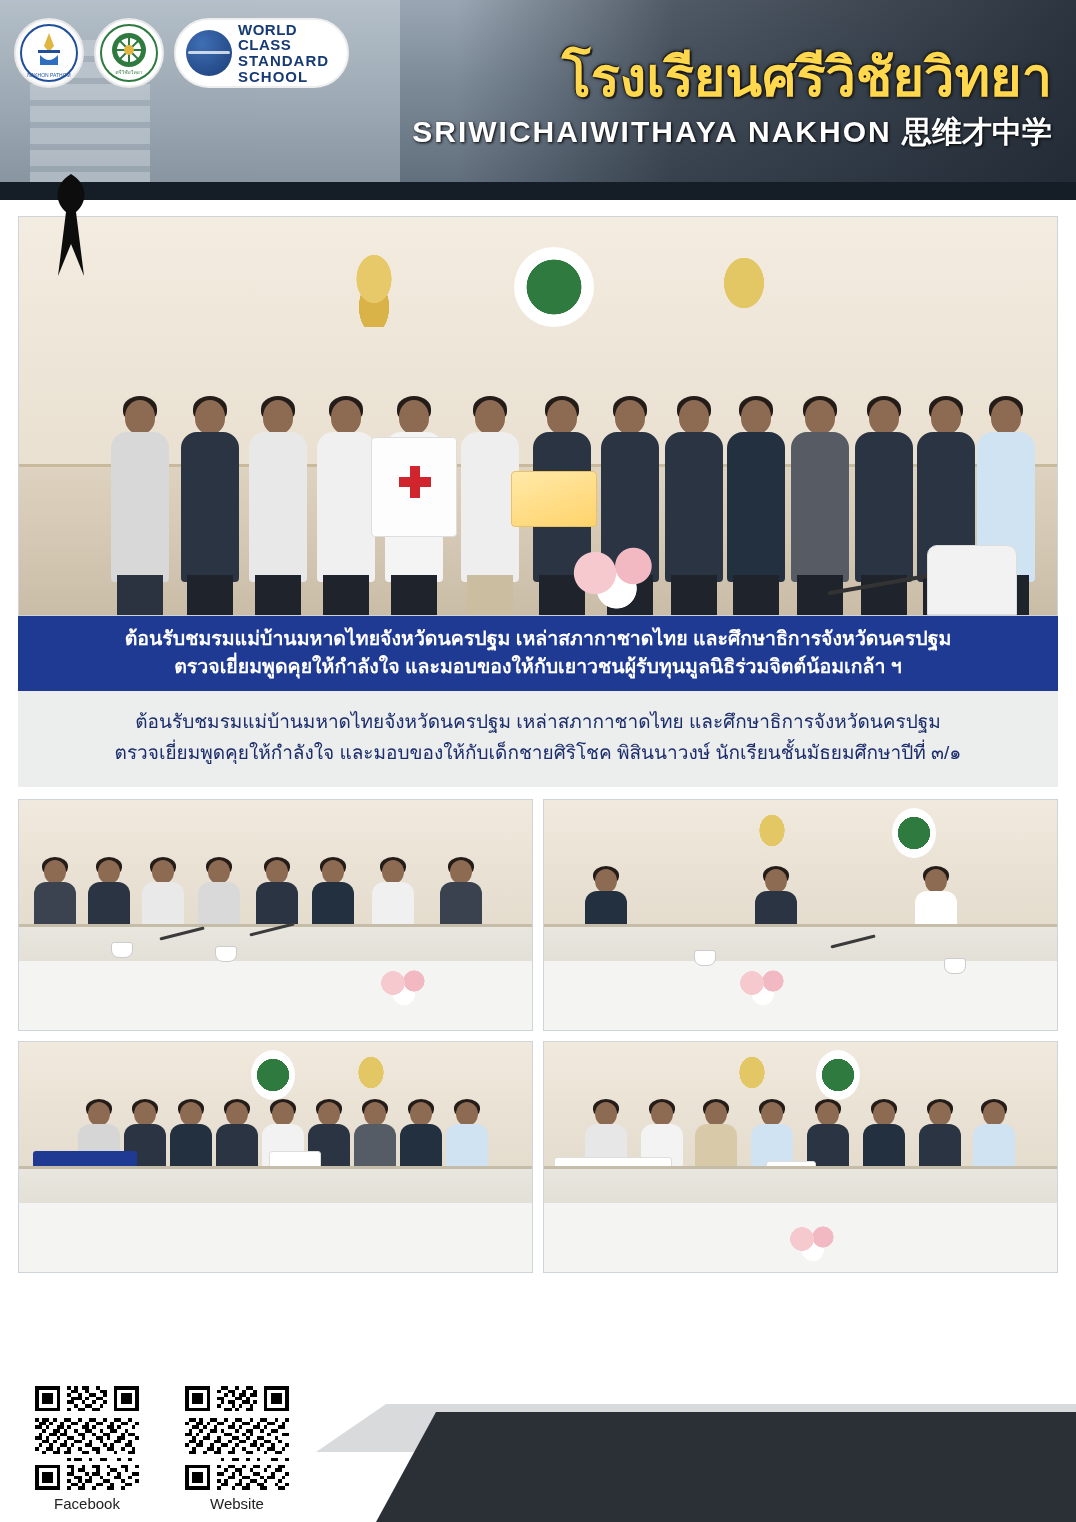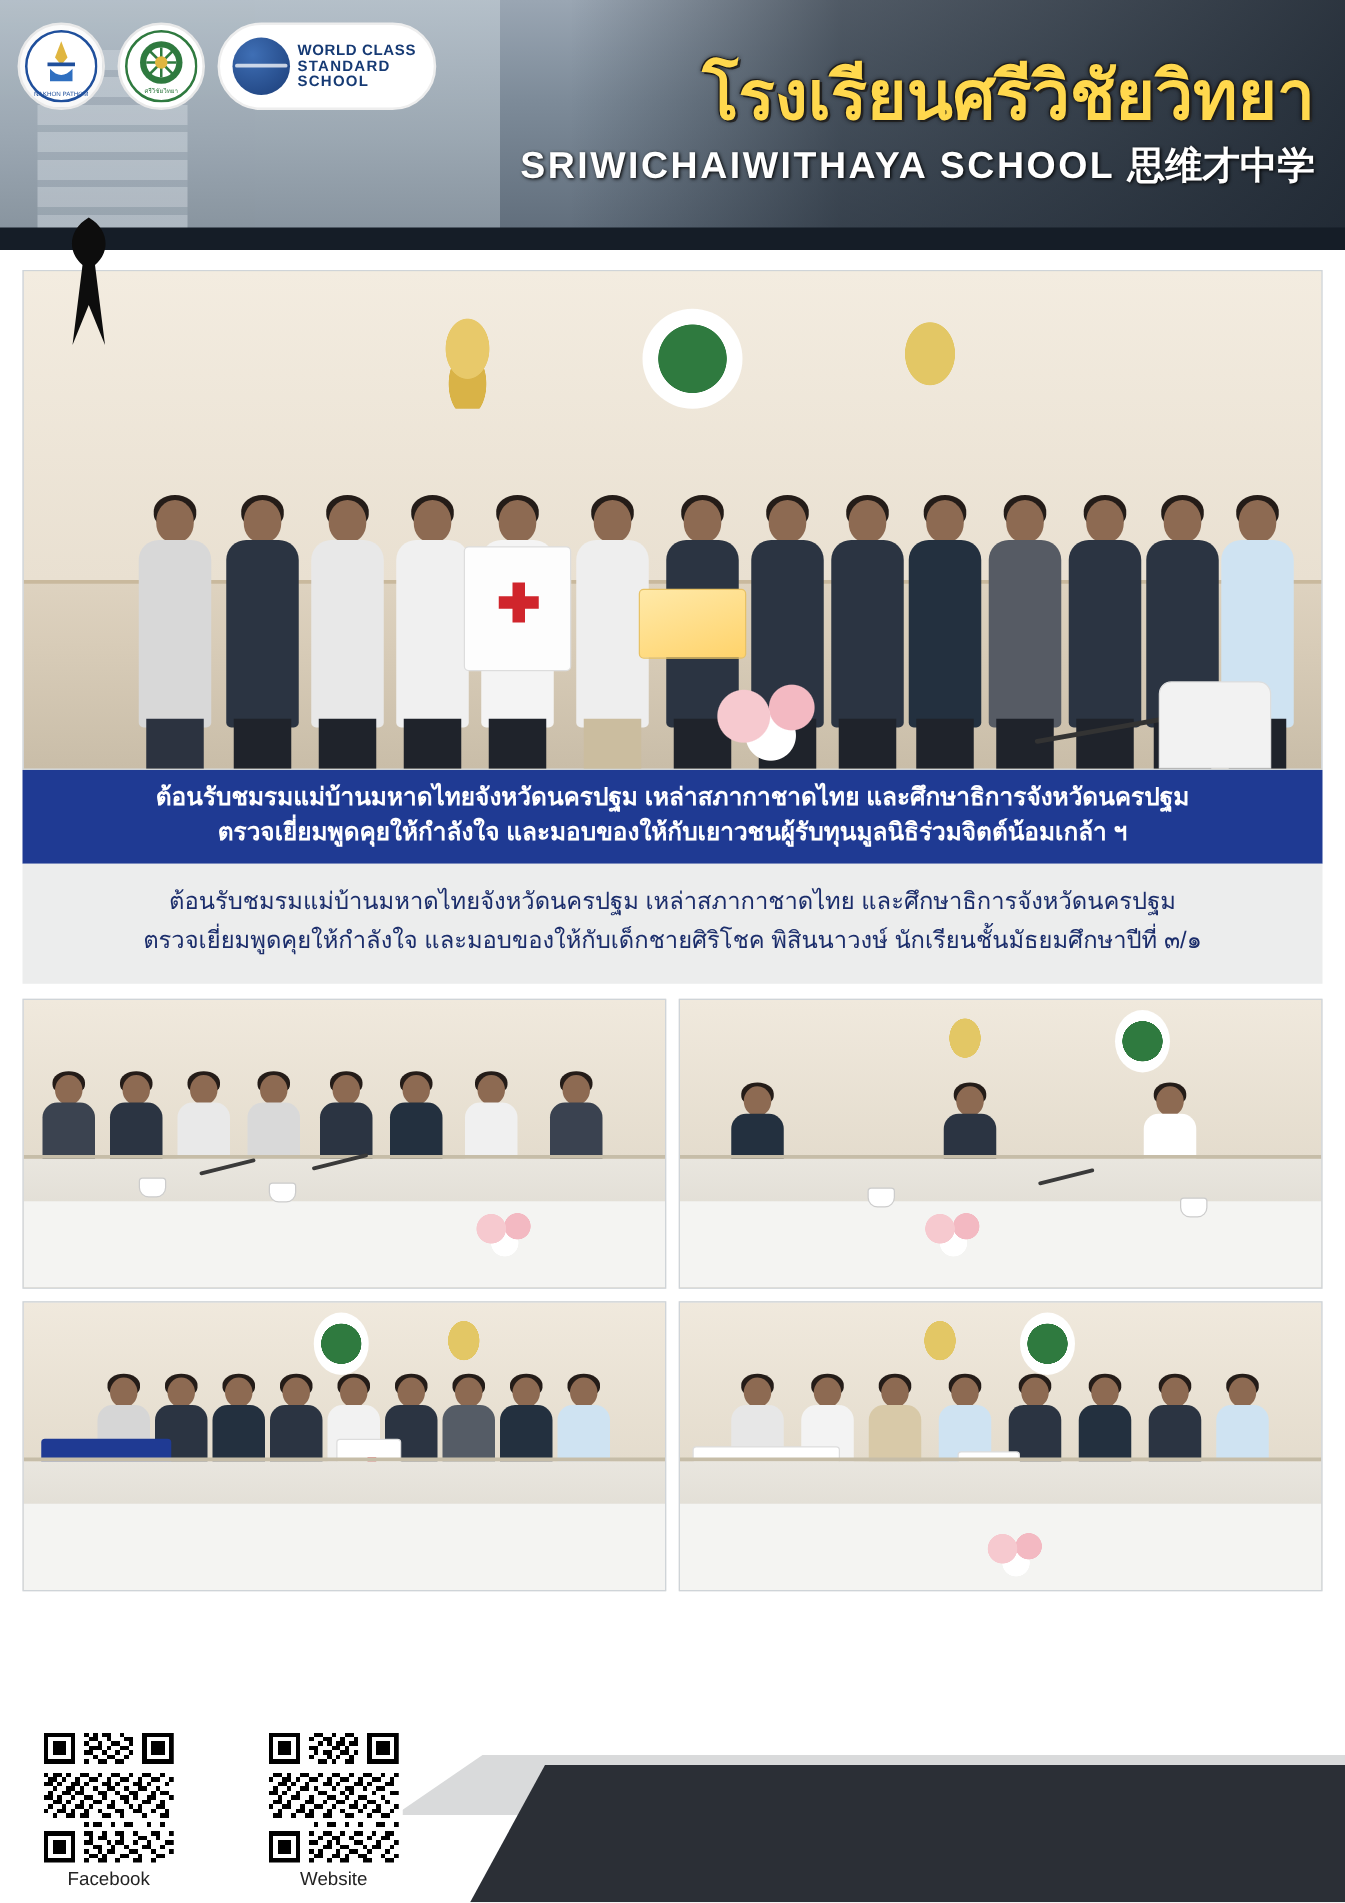--- a/index.html
+++ b/index.html
@@ -58,21 +58,21 @@
   }
   .wcs-globe {
     width: 46px; height: 46px; border-radius: 50%;
     background: radial-gradient(circle at 35% 30%, #3f6fb5, #1b3d78);
     position: relative; flex: 0 0 auto;
   }
   .wcs-globe:after{
     content:""; position:absolute; left:2px; top:21px; width:42px; height:3px;
     background:rgba(255,255,255,.75); border-radius:2px;
   }
-  .wcs-text { font-size: 12px; font-weight: 700; color: #163a74; line-height: 1.05; letter-spacing: .5px;}
+  .wcs-text { font-size: 15px; font-weight: 700; color: #163a74; line-height: 1.05; letter-spacing: .5px;}
   .wcs-text .l2 { letter-spacing: 1px; }
 
   .school-title {
     position: absolute; right: 24px; top: 50px; text-align: right; z-index: 5;
   }
   .school-title .th {
     font-size: 54px; font-weight: 700; color: #ffd84d;
     text-shadow: 0 0 4px #000, 2px 2px 0 #2e2e2e, -1px -1px 0 #2e2e2e;
     line-height: 1;
     font-family: "Liberation Sans", sans-serif;
@@ -250,21 +250,21 @@
     clip-path: polygon(70px 0, 100% 0, 100% 100%, 0 100%);
   }
   .footer-text {
     position: absolute; right: 26px; bottom: 22px; text-align: right; color: #fff;
   }
   .footer-text .l1 { font-size: 21px; font-weight: 700; line-height: 1.3; }
   .footer-text .l1 .em { color: #ffd84d; }
   .footer-text .l2 { font-size: 18px; line-height: 1.35; color: #f0f0f0; }
 
   .qr-area {
-    position: absolute; left: 32px; bottom: 10px; display: flex; gap: 70px;
+    position: absolute; left: 32px; bottom: 10px; display: flex; gap: 40px;
   }
   .qr-item { text-align: center; }
   .qr-box {
     width: 110px; height: 110px; background: #ffffff; position: relative;
     border: 3px solid #fff;
   }
   .qr-box .qr-svg{ display:block; }
   .qr-label { font-size: 15px; color: #222; margin-top: 2px; }
 </style>
 </head>
@@ -307,21 +307,21 @@
       <div class="wcs-text">
         <div class="l1">WORLD CLASS</div>
         <div class="l2">STANDARD SCHOOL</div>
       </div>
     </div>
   </div>
 
   <div class="school-title">
     <div class="th">โรงเรียนศรีวิชัยวิทยา</div>
     <div class="en">
-      <span>SRIWICHAIWITHAYA SCHOOL</span>
+      <span>SRIWICHAIWITHAYA NAKHON</span>
       <span class="cn">思维才中学</span>
     </div>
   </div>
 </div>
 
 <div class="ribbon">
   <svg width="70" height="112" viewBox="0 0 70 112" aria-hidden="true">
     <path d="M35 6 C18 16 18 34 30 44 L22 108 L35 76 L48 108 L40 44 C52 34 52 16 35 6 Z" fill="#0d0d0d"></path>
     <ellipse cx="35" cy="26" rx="9" ry="16" fill="#ffffff" opacity="0"></ellipse>
   </svg>

